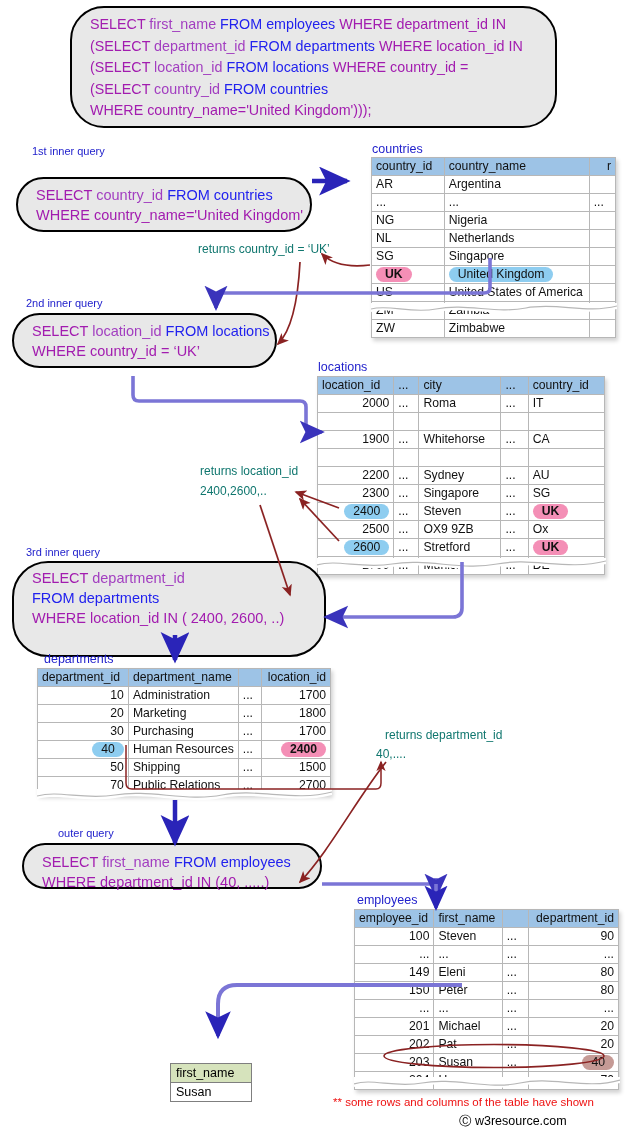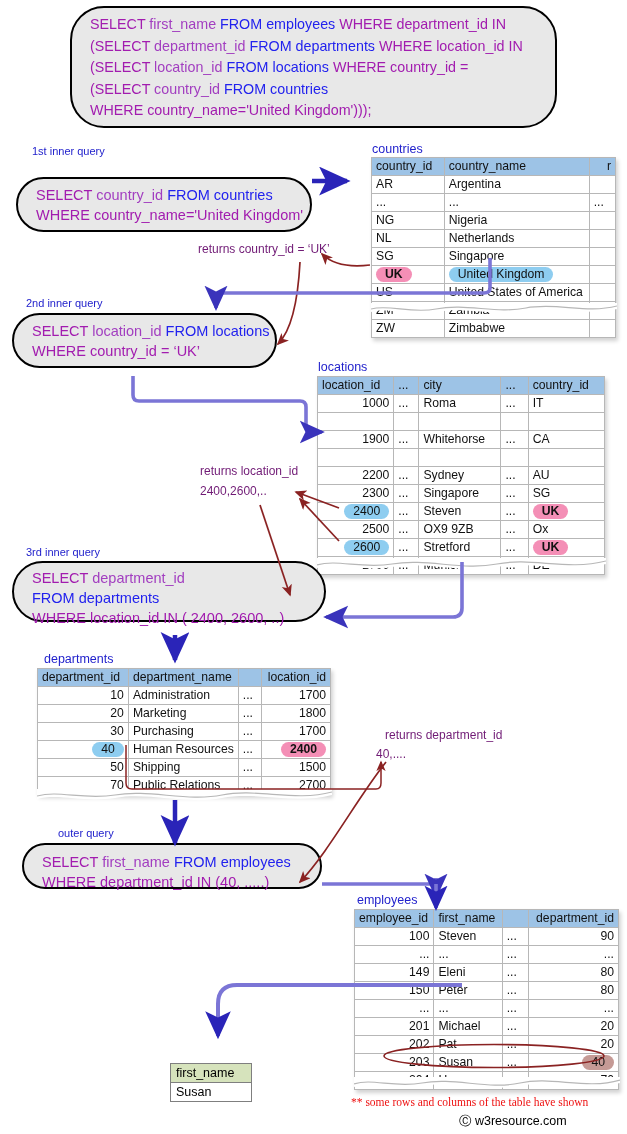--- a/index.html
+++ b/index.html
@@ -65,21 +65,21 @@
     font-size: 12.5px;
     color: #2222cc;
     z-index: 4;
     white-space: nowrap;
   }
 
   
   .ret {
     position: absolute;
     font-size: 12px;
-    color: #701a75;
+    color: #0f766e;
     z-index: 6;
     white-space: nowrap;
     line-height: 17px;
   }
 
   
   .dtable {
     position: absolute;
     border-collapse: collapse;
     background: #ffffff;
@@ -304,21 +304,21 @@
       <tr>
         <th style="width:76px;">location_id</th>
         <th style="width:22px;">...</th>
         <th style="width:84px;">city</th>
         <th style="width:26px;">...</th>
         <th style="width:78px;">country_id</th>
       </tr>
     </thead>
     <tbody>
         <tr>
-          <td class="num">1000</td>
+          <td class="num">2000</td>
           <td>...</td>
           <td>Roma</td>
           <td>...</td>
           <td>IT</td>
         </tr>
         <tr>
           <td class="num">&nbsp;</td>
           <td>&nbsp;</td>
           <td>&nbsp;</td>
           <td>&nbsp;</td>
@@ -384,21 +384,21 @@
   </table>
   <svg class="torn" style="left:317px; top:558px;" width="289" height="18">
     <path d="M0,0 L289,0 L289,6 C250,16 215,2 180,9 C145,16 110,3 75,9 C45,14 20,4 0,10 Z" fill="#ffffff"></path>
     <path d="M0,7 C20,1 45,11 75,6 C110,0 145,13 180,6 C215,-1 250,13 289,3" fill="none" stroke="#b7b7b7" stroke-width="1.2"></path>
   </svg>
 
   <div class="ret" style="left:200px; top:463px;">returns location_id</div>
   <div class="ret" style="left:200px; top:483px;">2400,2600,..</div>
 
   <div class="caption" style="left:26px; top:546px;">3rd inner query</div>
-  <div class="qbox" style="left:12px; top:561px; width:314px; height:61px; padding-top:5px; border-radius:36px;">
+  <div class="qbox" style="left:12px; top:561px; width:314px; height:96px; padding-top:5px; border-radius:36px;">
     <div class="line"><span class="kw">SELECT </span><span class="col">department_id</span></div>
     <div class="line"><span class="from">FROM departments</span></div>
     <div class="line"><span class="whr">WHERE location_id IN ( 2400, 2600, ..)</span></div>
   </div>
 
   <div class="tblname" style="left:44px; top:652px;">departments</div>
   <table class="dtable" style="left:37px; top:668px; width:294px;">
     <thead>
       <tr>
         <th style="width:93px;">department_id</th>
@@ -538,16 +538,16 @@
         <th>first_name</th>
       </tr>
     </thead>
     <tbody>
       <tr>
         <td>Susan</td>
       </tr>
     </tbody>
   </table>
 
-  <div class="note" style="left:351px; top:1096px;font-family:Liberation Serif, serif;">** some rows and columns of the table have shown</div>
+  <div class="note" style="left:333px; top:1096px;">** some rows and columns of the table have shown</div>
   <div class="copy" style="left:459px; top:1113px;">Ⓒ w3resource.com</div>
 
 </div>
 
 </body></html>

